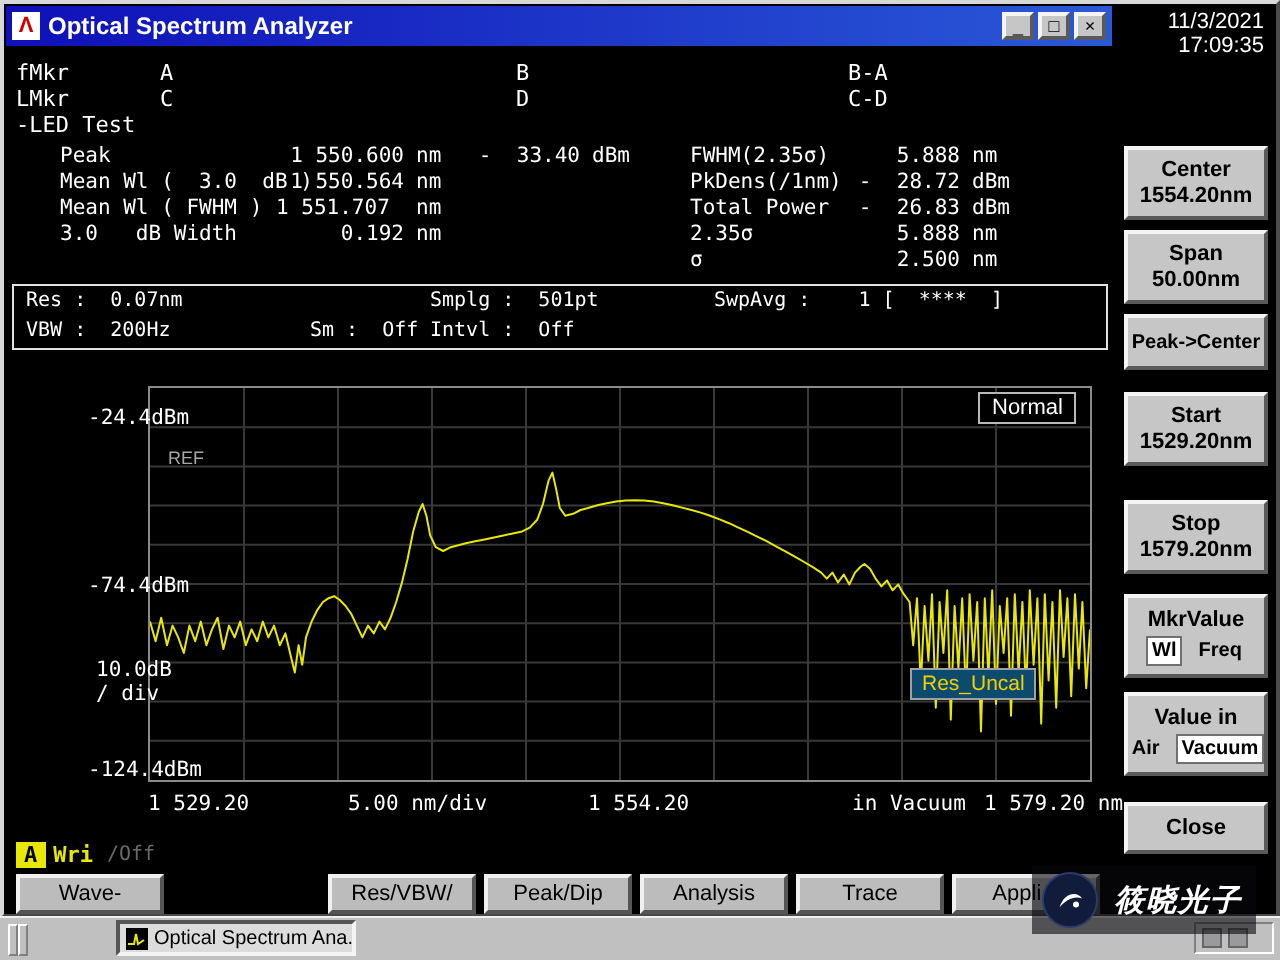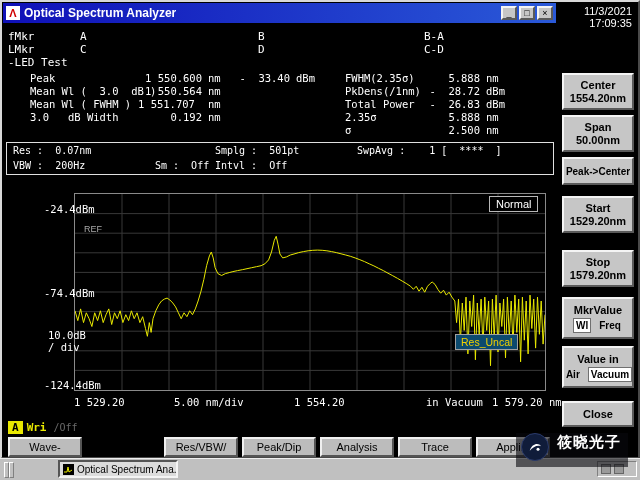--- a/index.html
+++ b/index.html
@@ -75,21 +75,21 @@
            background:#dcdcdc;border:2px solid;border-color:#555 #f4f4f4 #f4f4f4 #555;
            display:flex;align-items:center;gap:3px;padding:0 3px;color:#000;font-size:10px;
            white-space:nowrap;overflow:hidden;}
   .taskicon{width:11px;height:11px;background:#000;flex:0 0 auto;display:flex;align-items:center;justify-content:center;}
   .tray{position:absolute;right:3px;top:2px;width:40px;height:16px;box-sizing:border-box;
         border:1px solid;border-color:#808080 #fff #fff #808080;display:flex;align-items:center;gap:3px;padding:0 3px;}
   .trayicon{width:10px;height:10px;background:#9a9a9a;border:1px solid #666;box-sizing:border-box;}
 
   
   .wm{position:absolute;left:516px;top:433px;width:112px;height:34px;background:rgba(8,8,14,0.6);
-      display:flex;align-items:flex-start;z-index:50;}
+      display:flex;align-items:center;z-index:50;font-style:italic;}
   .wm-logo{width:26px;height:26px;border-radius:50%;background:#101c3a;border:1px solid #2a3a6a;
            margin-left:5px;flex:0 0 auto;display:flex;align-items:center;justify-content:center;}
   .wm-text{color:#fff;font-size:15px;font-weight:bold;margin-left:8px;letter-spacing:1px;white-space:nowrap;}
 </style>
 </head>
 <body>
 
 <div class="screen">
 
   <div class="frame"></div>

